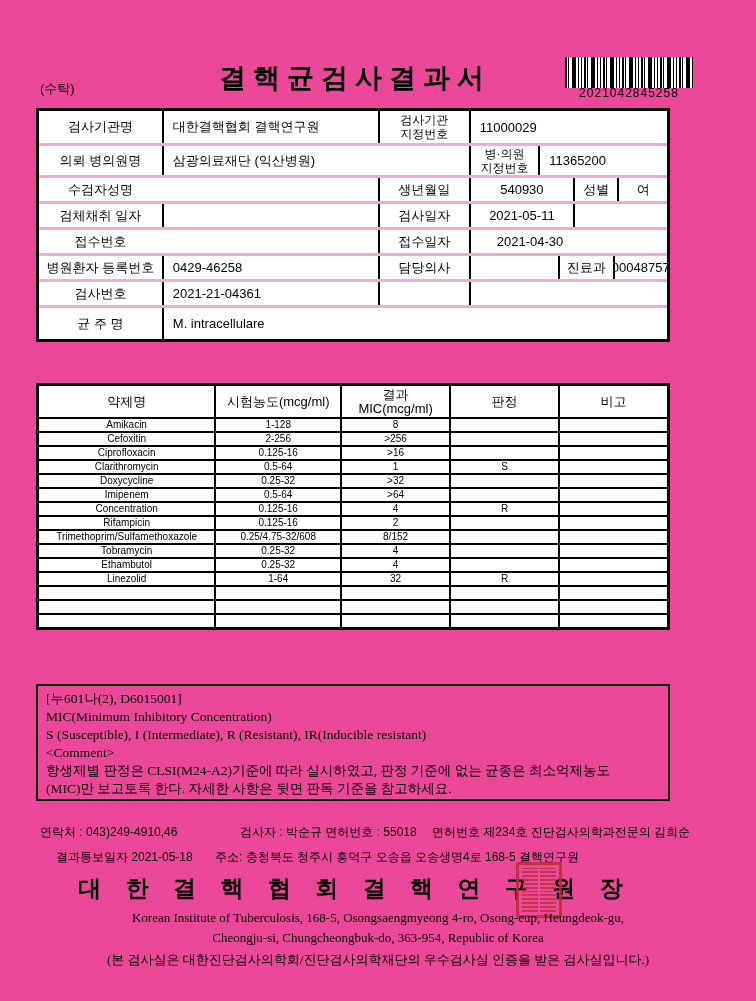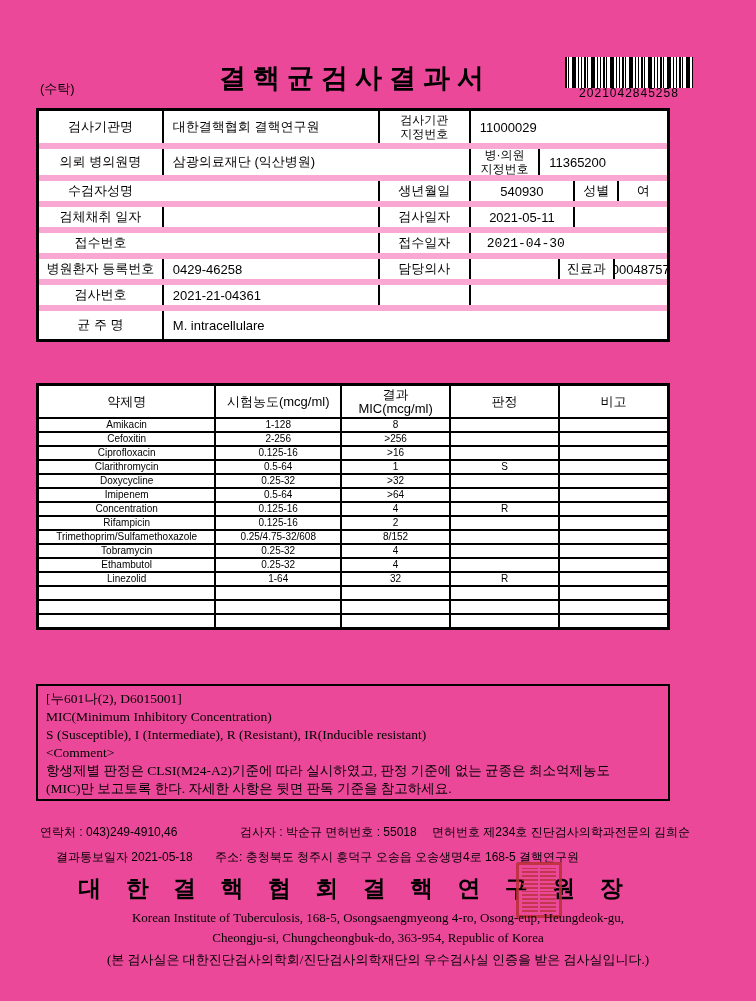--- a/index.html
+++ b/index.html
@@ -15,37 +15,37 @@
   .barcode { height:31px; width:128px;
     background:
       repeating-linear-gradient(90deg,#000 0 2px,#fff 2px 3px,#000 3px 4px,#fff 4px 7px,
         #000 7px 11px,#fff 11px 13px,#000 13px 14px,#fff 14px 16px,#000 16px 17px,#fff 17px 19px);
   }
   .barcode-num { font-size:12px; letter-spacing:1px; line-height:10px; }
 
   
   .tbl { position:absolute; left:36px; width:634px; border:3px solid #000; background:#fff; }
   .trow { display:flex; }
-  .trow + .trow { border-top:6px solid #f9a8d4; }
+  .trow + .trow { border-top:3px solid #f9a8d4; }
   .tcell { display:flex; align-items:center; justify-content:center; text-align:center;
            font-size:13px; overflow:hidden; }
   .tcell + .tcell { border-left:2px solid #000; }
   .tcell.left { justify-content:flex-start; text-align:left; padding-left:9px; }
   .two-line { white-space:pre-line; font-size:12px; line-height:14px; }
   .bold { font-weight:bold;margin-top:44px; }
 
   
   #info-table { top:108px; }
   .h32 { height:32px; } .h26 { height:26px; } .h34 { height:34px; }
   .wA { width:124px; } .wB { width:218px; } .wC { width:92px; } .wD200 { width:200px; }
   .wB2 { width:310px; } .wC2 { width:70px; } .wD2 { width:130px; }
   .wD105 { width:105px; } .wE45 { width:45px; } .wF50 { width:50px; } .wE95 { width:95px; }
   .wD90 { width:90px; } .wE55 { width:55px; } .wF55 { width:55px; }
   .wSpan { width:510px; }
-  .padL26 { justify-content:flex-start; text-align:left; padding-left:16px;font-family:Liberation Mono, monospace; }
+  .padL26 { justify-content:flex-start; text-align:left; padding-left:26px; }
 
   
   #drug-table { top:383px; }
   .dhead { display:flex; height:31px; }
   .dhead .tcell { font-size:13px; }
   .drow { display:flex; height:14px; border-top:2px solid #000; }
   .drow .tcell { font-size:10px; line-height:12px; }
   .wName { width:177px; } .wConc { width:127px; } .wMic { width:110px; }
   .wJud { width:110px; } .wNote { width:110px; }
 

